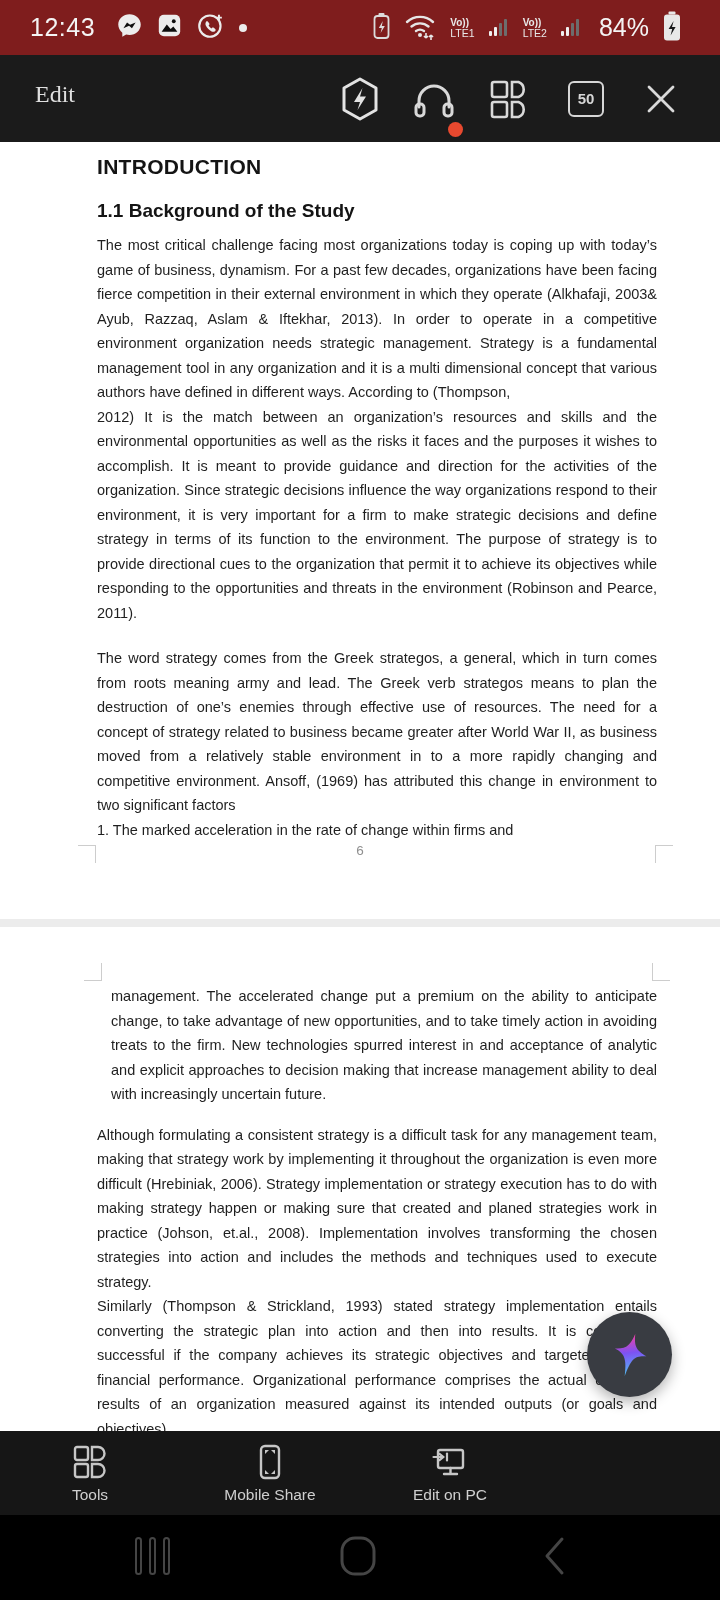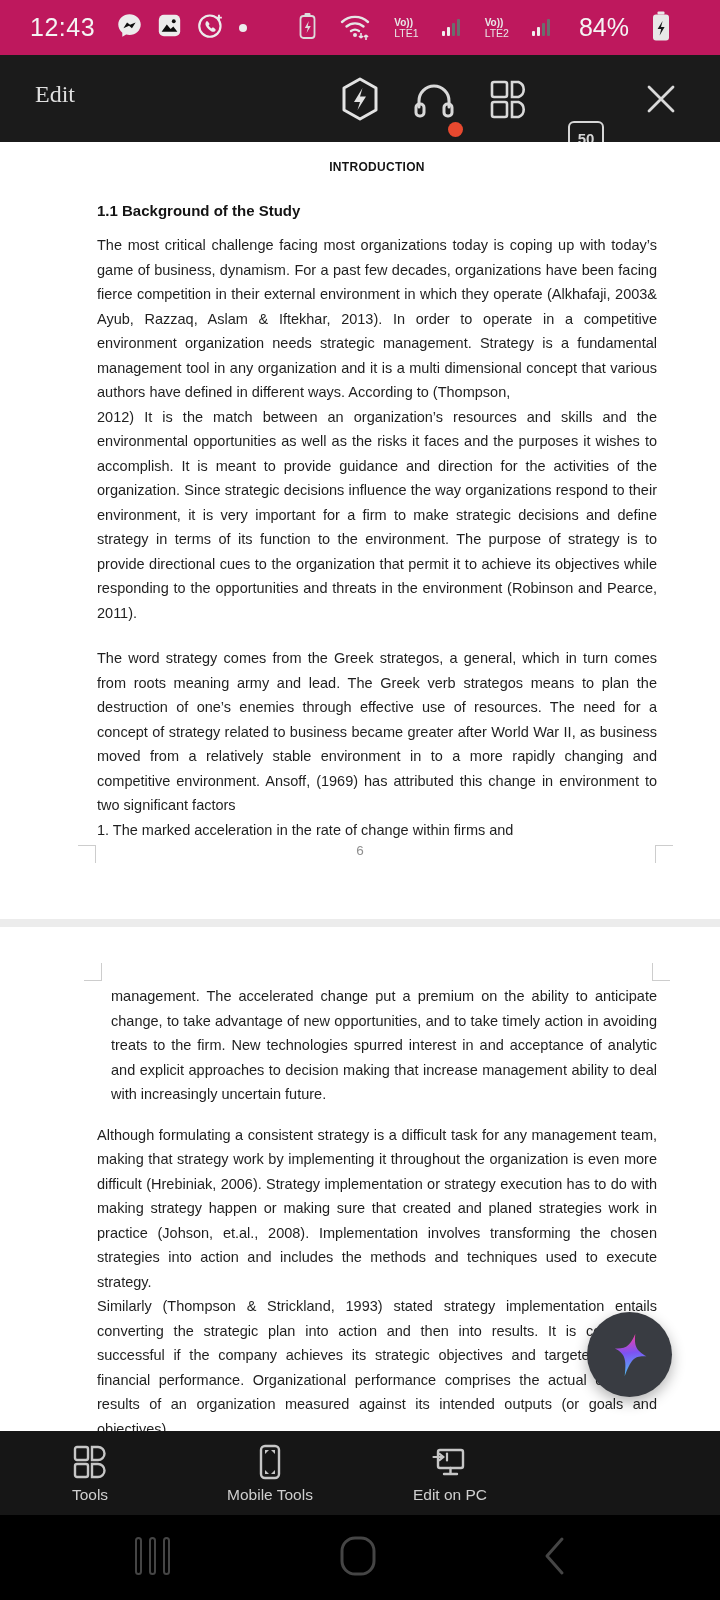--- a/index.html
+++ b/index.html
@@ -1,52 +1,52 @@
 <!DOCTYPE html>
 <html><head>
 <meta charset="utf-8">
 <style>
   html,body{margin:0;padding:0;background:#000;}
   .screen{position:relative;width:720px;height:1600px;overflow:hidden;background:#000;
           font-family:"Liberation Sans",sans-serif;}
 
   
-  .status-bar{position:absolute;left:0;top:0;width:720px;height:72px;background:#be185d;
+  .status-bar{position:absolute;left:0;top:0;width:720px;height:72px;background:#7f1d1d;
               display:flex;align-items:center;color:#f1f1f1;}
   .sb-time{position:absolute;left:30px;top:13px;font-size:25px;letter-spacing:.5px;color:#f4f4f4;}
   .sb-left-icons{position:absolute;left:116px;top:0;height:55px;display:flex;align-items:center;gap:13px;}
-  .sb-right{position:absolute;right:49px;top:0;height:55px;display:flex;align-items:center;gap:22px;justify-content:flex-end;}
+  .sb-right{position:absolute;right:38px;top:0;height:55px;display:flex;align-items:center;gap:13px;justify-content:flex-end;}
   .lte-block{display:flex;flex-direction:column;align-items:flex-start;line-height:10px;}
   .lte-top{font-size:10px;color:#e8e8e8;font-weight:bold;}
   .lte-bottom{font-size:10.5px;color:#e8e8e8;}
   .sb-batt-pct{font-size:25px;color:#f4f4f4;margin-left:4px;}
 
   
   .app-bar{position:absolute;left:0;top:55px;width:720px;height:87px;background:#1b1b1b;}
   .edit-label{position:absolute;left:35px;top:26px;font-size:24px;color:#dfdfdf;font-family:Liberation Serif, serif;}
   .ab-icon{position:absolute;top:0;height:87px;display:flex;align-items:center;justify-content:center;}
   .ab-hex{left:336px;width:48px;}
   .ab-headset{left:408px;width:52px;}
   .ab-grid{left:485px;width:48px;}
-  .ab-pages{left:560px;width:52px;margin-top:40px;}
+  .ab-pages{left:560px;width:52px;}
   .ab-close{left:637px;width:48px;}
   .page-badge{width:32px;height:32px;border:2.5px solid #d6d6d6;border-radius:6px;
               display:flex;align-items:center;justify-content:center;
               font-size:15px;font-weight:bold;color:#d6d6d6;}
   .red-dot{position:absolute;left:448px;top:67px;width:15px;height:15px;border-radius:50%;background:#e8492f;}
 
   
   .page{position:absolute;left:0;width:720px;background:#ffffff;color:#1f1f1f;}
   .page1{top:142px;height:777px;}
   .page-break{position:absolute;left:0;top:919px;width:720px;height:8px;background:#ececec;}
   .page2{top:927px;height:504px;}
   .col{position:absolute;left:97px;width:560px;}
-  .doc-title{text-align:center;font-size:12px;font-weight:bold;letter-spacing:.3px;
+  .doc-title{text-align:left;font-size:21px;font-weight:bold;letter-spacing:.3px;
              line-height:22px;margin:0 0 22px 0;color:#141414;}
-  .doc-h{font-size:15px;font-weight:bold;line-height:22px;margin:0 0 11px 0;color:#141414;}
+  .doc-h{font-size:19px;font-weight:bold;line-height:22px;margin:0 0 11px 0;color:#141414;}
   .para{font-size:14.5px;line-height:24.5px;text-align:justify;text-justify:inter-word;margin:0;}
   .gap-t{margin-top:21px;}
   .jlast{text-align-last:justify;}
   .indent{margin-left:14px;}
   .page-num{position:absolute;left:0;top:701px;width:720px;text-align:center;
             font-size:13.5px;color:#8f8f8f;}
   .mark{position:absolute;width:17px;height:17px;}
   .mk{border:0 solid #cdcdcd;}
   .mk-tr-line{border-top-width:1.5px;border-right-width:1.5px;}
   .mk-tl-line{border-top-width:1.5px;border-left-width:1.5px;}
@@ -243,21 +243,21 @@
           <rect x="3" y="20" width="13" height="13" rx="2" fill="none" stroke="#c6c6c6" stroke-width="2.4"></rect>
           <path d="M20 20h6a6.5 6.5 0 0 1 0 13h-6z" fill="none" stroke="#c6c6c6" stroke-width="2.4"></path>
         </svg>
       <span class="bt-label">Tools</span>
     </div>
     <div class="bt-item">
       <svg width="36" height="36" viewBox="0 0 36 36">
           <rect x="9" y="2" width="18" height="32" rx="4" fill="none" stroke="#c6c6c6" stroke-width="2.4"></rect>
           <path fill="#c6c6c6" d="M13 6h4l-4 4zM23 6v4l-4-4zM13 30v-4l4 4zM23 30h-4l4-4z"></path>
         </svg>
-      <span class="bt-label">Mobile Tools</span>
+      <span class="bt-label">Mobile Share</span>
     </div>
     <div class="bt-item">
       <svg width="36" height="36" viewBox="0 0 36 36">
           <rect x="6" y="6" width="25" height="18" rx="2" fill="none" stroke="#c6c6c6" stroke-width="2.4"></rect>
           <path d="M18.5 24v6M12 30h13" stroke="#c6c6c6" stroke-width="2.4" stroke-linecap="round"></path>
           <path d="M1.5 13h10m0 0l-4-3.2M11.5 13l-4 3.2" fill="none" stroke="#c6c6c6" stroke-width="2.2" stroke-linecap="round" stroke-linejoin="round"></path>
           <path d="M15 9.5v7" stroke="#c6c6c6" stroke-width="2.2" stroke-linecap="round"></path>
         </svg>
       <span class="bt-label">Edit on PC</span>
     </div>

